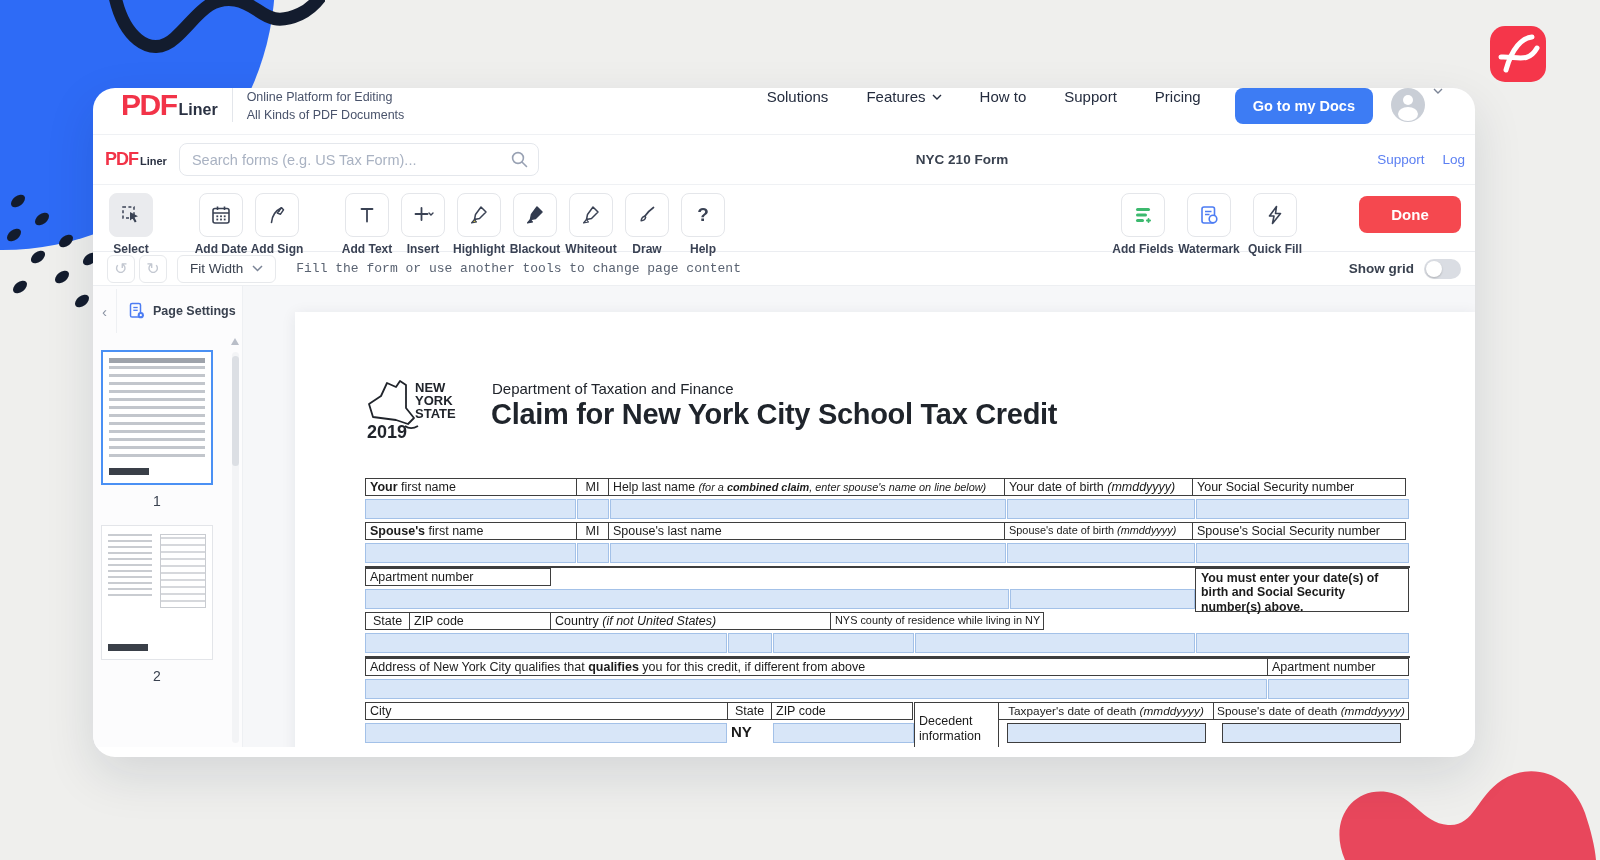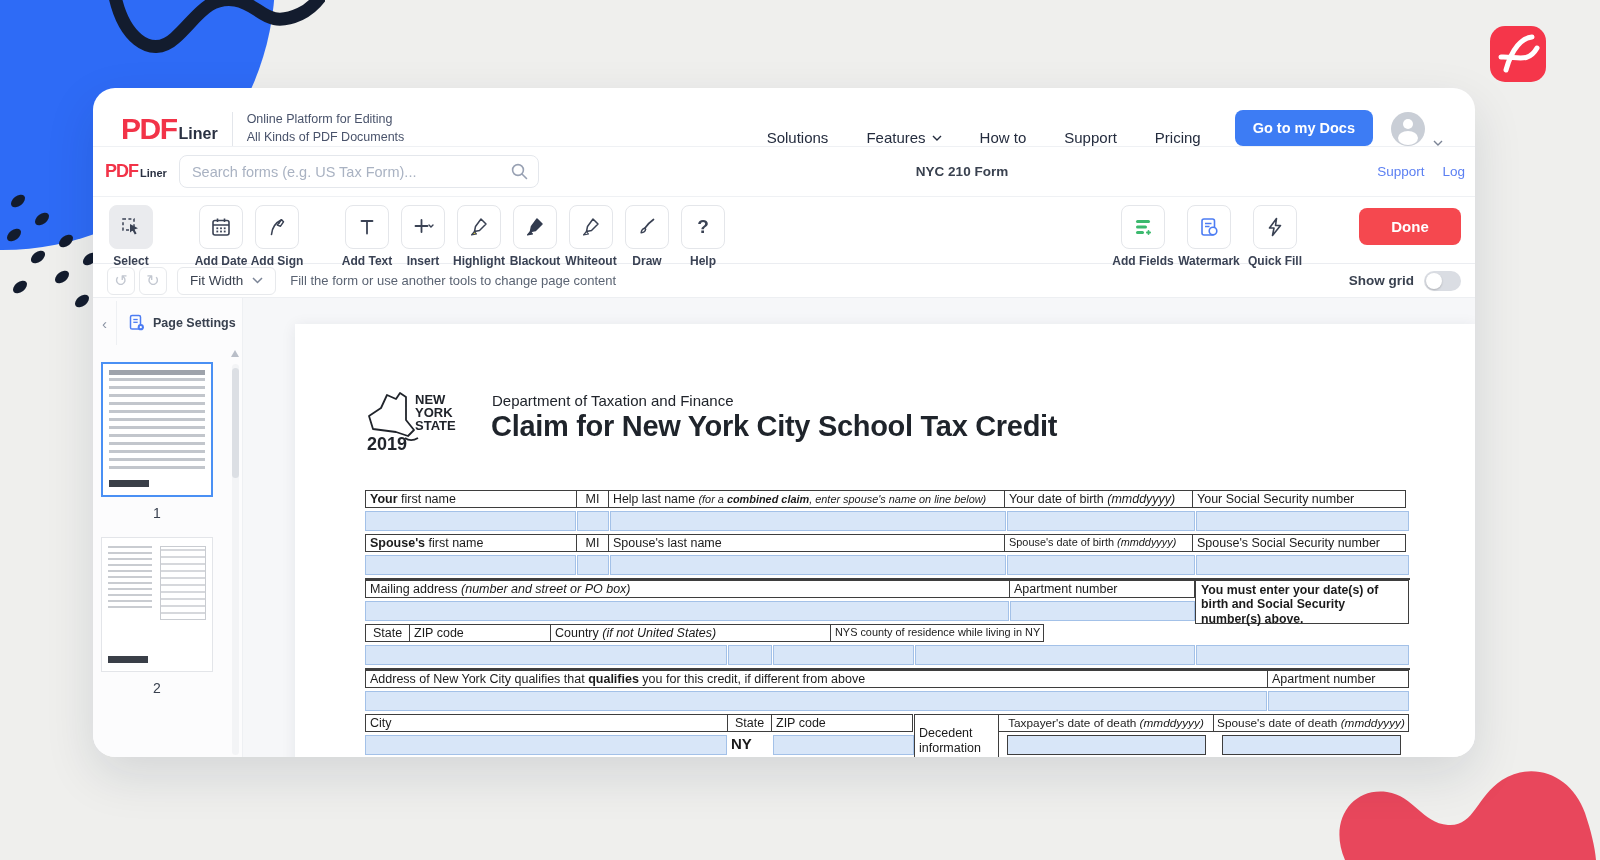--- a/index.html
+++ b/index.html
@@ -11,21 +11,21 @@
   .blob-blue { position:absolute; left:-270px; top:-295px; width:545px; height:545px; border-radius:50%; background:#2E6BF6; }
   .squiggle { position:absolute; left:95px; top:-6px; }
   .dot { position:absolute; width:16px; height:10px; border-radius:50%; background:#131C2E; transform:rotate(-38deg); }
   .blob-red { position:absolute; left:1290px; top:735px; }
   .pdf-app-icon { position:absolute; left:1490px; top:26px; width:56px; height:56px; border-radius:15px; background:#F5364A; }
 
   
   .app { position:absolute; left:93px; top:88px; width:1382px; height:669px; background:#fff; border-radius:22px; overflow:hidden; box-shadow:0 18px 50px rgba(20,30,60,.12); }
 
   
-  .topbar { height:59px; display:flex; align-items:flex-end; padding:0 32px 0 28px; border-bottom:1px solid #EFF1F4; }
+  .topbar { height:47px; display:flex; align-items:flex-start; padding:0 32px 0 28px; border-bottom:1px solid #EFF1F4; }
   .logo-pdf { font-size:30px; font-weight:800; color:#F23348; letter-spacing:-1.5px; }
   .logo-liner { font-size:16px; font-weight:700; color:#2A3142; margin-left:2px; }
   .logo-sep { width:1px; height:34px; background:#E3E6EB; margin:0 14px; }
   .tagline { font-size:12.5px; color:#49536B; line-height:1.45; }
   .nav { display:flex; align-items:center; gap:38px; margin-left:auto; }
   .nav a { font-size:15px; color:#242C3E; text-decoration:none; display:flex; align-items:center; gap:6px; }
   .cta { margin-left:34px; background:#3D7CF4; color:#fff; font-size:14.5px; font-weight:600; border:none; border-radius:8px; padding:10px 18px; cursor:pointer; }
   .avatar { position:relative; width:34px; height:34px; border-radius:50%; background:#C9CED6; margin-left:18px; overflow:hidden; }
   .avatar .head { position:absolute; left:12px; top:7px; width:10px; height:10px; border-radius:50%; background:#fff; }
   .avatar .bodyshape { position:absolute; left:7px; top:19px; width:20px; height:14px; border-radius:50%; background:#fff; }
@@ -52,21 +52,21 @@
   .tgap { width:34px; flex:0 0 auto; }
   .tb-right { margin-left:auto; display:flex; align-items:flex-start; }
   .tb-right .tool { width:64px; margin-right:2px; }
   .done { width:102px; height:37px; margin:3px 0 0 50px; background:#F5484F; color:#fff; font-size:15px; font-weight:700; border:none; border-radius:8px; cursor:pointer; font-family:"Liberation Sans",sans-serif; }
   .qmark { font-size:19px; font-weight:600; }
 
   
   .subbar { height:34px; display:flex; align-items:center; padding:0 14px; border-bottom:1px solid #EDEFF2; }
   .ur-box { width:28px; height:28px; border:1px solid #E7E9EC; border-radius:6px; display:flex; align-items:center; justify-content:center; color:#C3C8D1; font-size:16px; margin-right:4px; cursor:pointer; }
   .fitwidth { height:28px; border:1px solid #E7E9EC; border-radius:6px; padding:0 12px; display:flex; align-items:center; gap:9px; font-size:13.5px; color:#39414F; margin-left:6px; cursor:pointer; }
-  .hint { font-size:13px; color:#5A6372; margin-left:14px; }
+  .hint { font-size:13px; color:#5A6372; margin-left:20px;font-family:Liberation Mono, monospace; }
   .showgrid { margin-left:auto; display:flex; align-items:center; gap:10px; }
   .showgrid span { font-size:13.5px; font-weight:600; color:#39414F; }
   .toggle { position:relative; width:37px; height:20px; border-radius:10px; background:#DADDE3; cursor:pointer; }
   .toggle .knob { position:absolute; left:2px; top:2px; width:16px; height:16px; border-radius:50%; background:#fff; box-shadow:0 1px 2px rgba(0,0,0,.2); }
 
   
   .content { display:flex; height:461px; }
   .sidebar { position:relative; width:150px; background:#FCFCFD; border-right:1px solid #EEF0F3; flex:0 0 auto; }
   .ps-bar { height:50px; display:flex; align-items:center; }
   .collapse { width:24px; height:44px; display:flex; align-items:center; justify-content:center; color:#8A93A3; border-right:1px solid #EEF0F3; cursor:pointer; font-size:15px; }
@@ -441,21 +441,20 @@
               <div class="bc" style="width:32px"></div>
               <div class="bc" style="width:396px"></div>
               <div class="bc" style="width:188px"></div>
               <div class="bc" style="width:213px"></div>
             </div>
             <div class="sep2"></div>
 
             <div class="row">
               <div style="width:831px">
                 <div class="row">
-                  <div class="lc" style="width:645px"><span>Mailing address </span><span class="it">(number and street or PO box)</span></div>
                   <div class="lc" style="width:186px">Apartment number</div>
                 </div>
                 <div class="brow">
                   <div class="bc" style="width:644px"></div>
                   <div class="bc" style="width:185px"></div>
                 </div>
               </div>
               <div class="spanbox" style="width:214px">You must enter your date(s) of birth and Social Security number(s) above.</div>
             </div>
 

